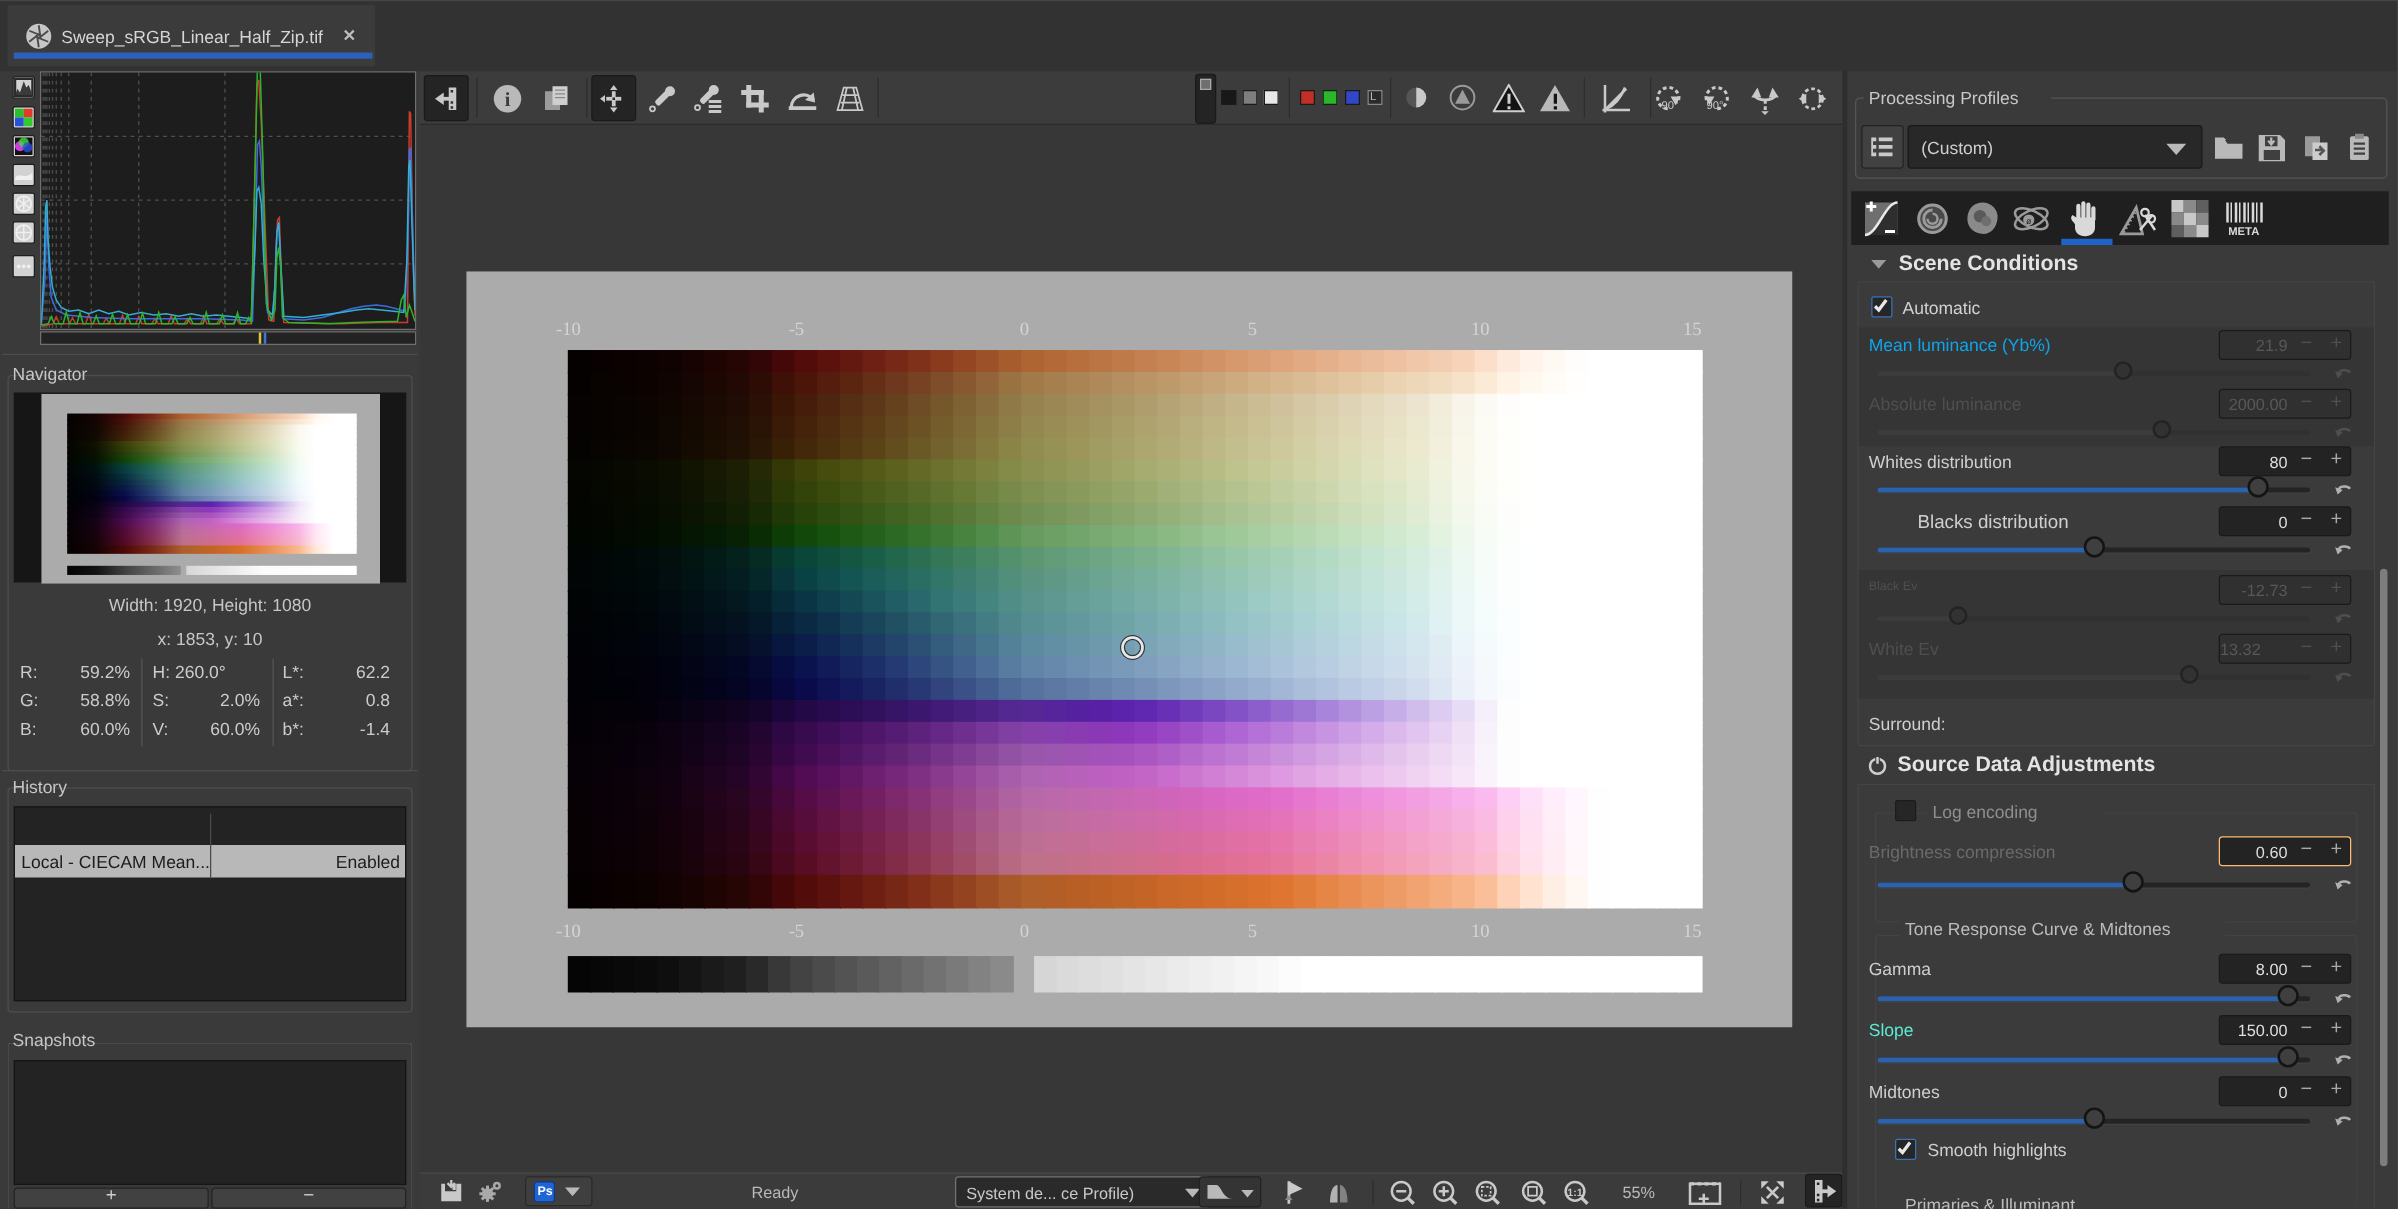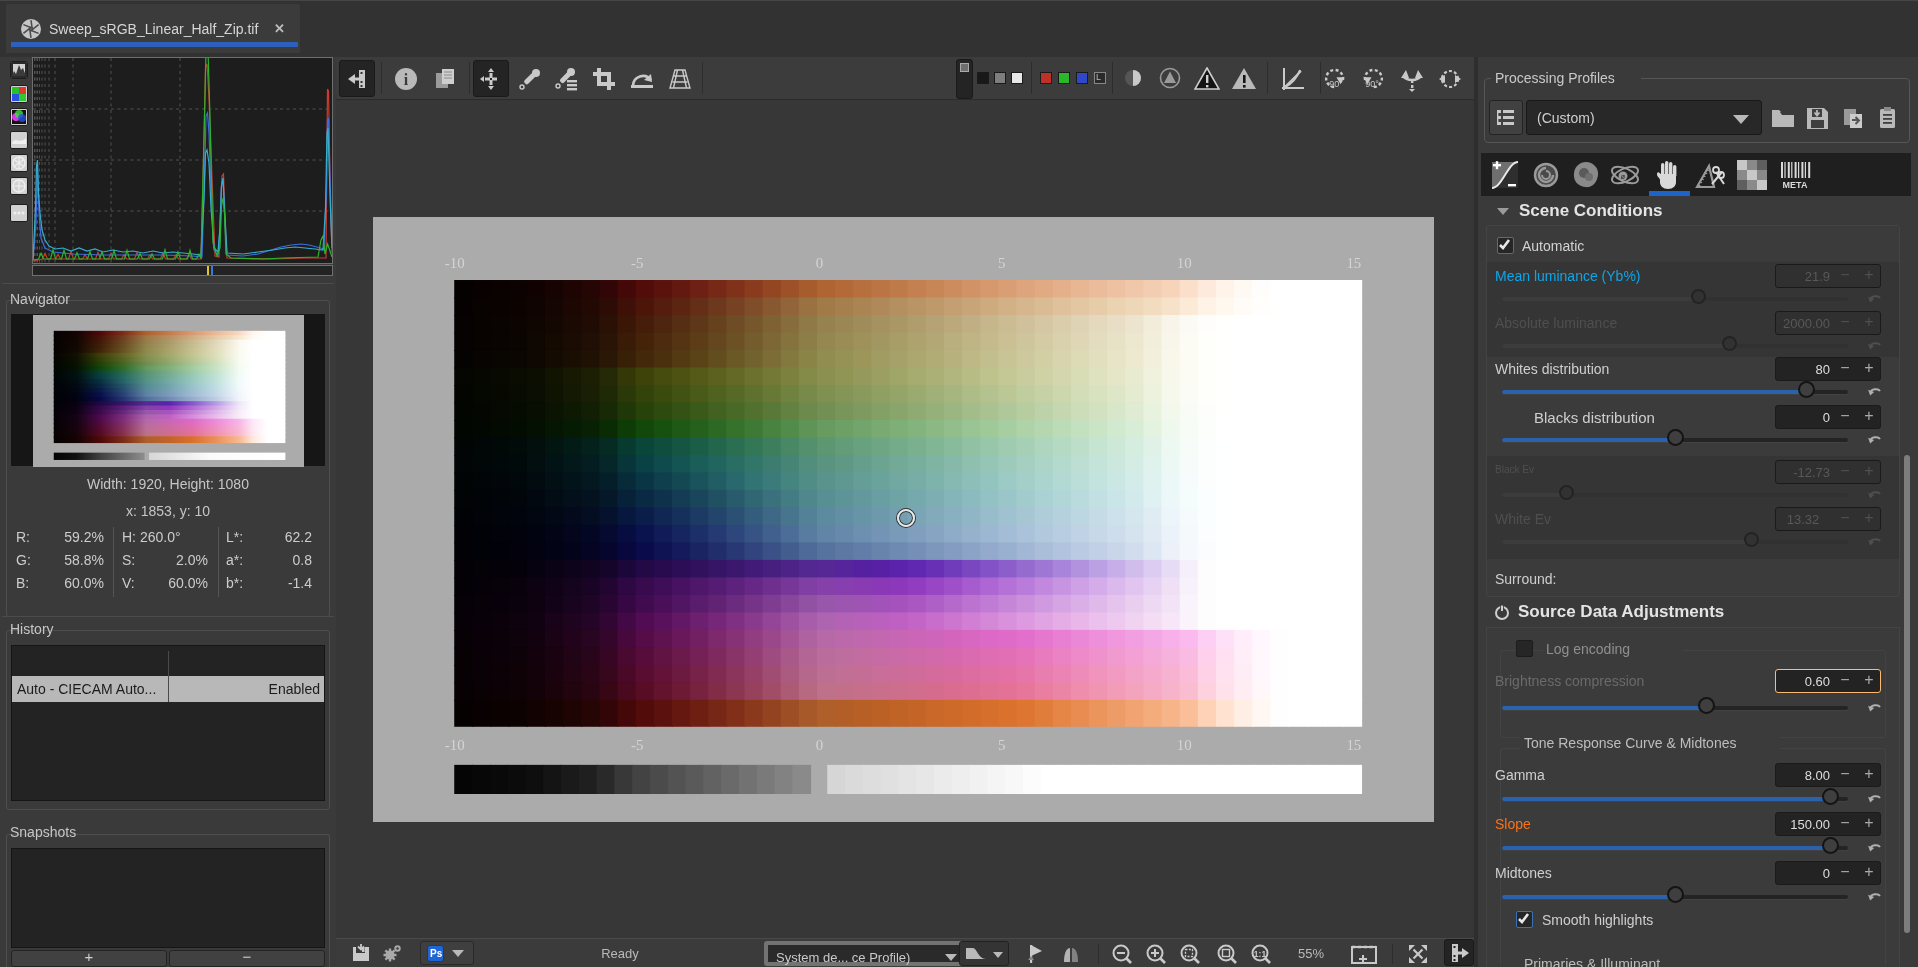--- a/index.html
+++ b/index.html
@@ -524,21 +524,21 @@
     <div class="abs" style="left:140px;top:575px;width:68px;text-align:right;font-size:14px">60.0%</div>
     <div class="abs" style="left:226px;top:575px;width:30px;font-size:14px">b*:</div>
     <div class="abs" style="left:246px;top:575px;width:66px;text-align:right;font-size:14px">-1.4</div>
     <div class="abs" style="left:113px;top:527px;width:1px;height:70px;background:#555"></div>
     <div class="abs" style="left:218px;top:527px;width:1px;height:70px;background:#555"></div>
     <div class="abs" style="left:2px;top:616px;width:332px;height:1px;background:#4c4c4c"></div>
     <div class="abs" style="left:10px;top:621px;width:90px;height:16px;font-size:14px;color:#c6c6c6;z-index:3">History</div>
     <div class="abs" style="left:6px;top:630px;width:324px;height:180px;border:1px solid #4e4e4e;border-radius:3px"></div>
     <div class="abs" style="left:11px;top:645px;width:314px;height:156px;background:#232323;border:1px solid #151515"></div>
     <div class="abs" style="left:12px;top:676px;width:312px;height:26px;background:#b8b8b8;color:#1c1c1c;font-size:14px">
-      <span style="position:absolute;left:5px;top:5px">Auto - CIECAM Auto...</span>
+      <span style="position:absolute;left:5px;top:5px">Local - CIECAM Mean...</span>
       <span style="position:absolute;right:4px;top:5px">Enabled</span>
     </div>
     <div class="abs" style="left:168px;top:651px;width:1px;height:51px;background:#4a4a4a"></div>
     <div class="abs" style="left:10px;top:824px;width:100px;height:16px;font-size:14px;color:#c6c6c6;z-index:3">Snapshots</div>
     <div class="abs" style="left:6px;top:834px;width:324px;height:133px;border:1px solid #4e4e4e;border-radius:3px 3px 0 0;border-bottom:none"></div>
     <div class="abs" style="left:11px;top:848px;width:314px;height:100px;background:#232323;border:1px solid #151515"></div>
     <div class="abs btn" style="left:11px;top:950px;width:156px;height:17px">
       <div style="position:absolute;left:0;right:0;top:-3px;text-align:center;color:#cfcfcf;font-size:15px">+</div>
     </div>
     <div class="abs btn" style="left:169px;top:950px;width:156px;height:17px">
@@ -2087,21 +2087,21 @@
           <circle cx="15.5" cy="6.5" r="1.2" fill="#3b3b3b"></circle>
         </g>
       </svg>
     </div>
     <div class="abs" style="left:420px;top:941px;width:54px;height:24px;border:1px solid #2a2a2a;border-radius:3px;background:#3f3f3f"></div>
     <div class="abs" style="left:427px;top:945px;width:17px;height:17px;background:#1f65d6;border-radius:3px;border:1px solid #123a80">
       <div style="position:absolute;left:2px;top:2px;font-size:10px;color:#fff;font-weight:bold">Ps</div>
     </div>
     <div class="abs" style="left:452px;top:950px;width:0;height:0;border-left:6px solid transparent;border-right:6px solid transparent;border-top:7px solid #b9b9b9"></div>
     <div class="abs" style="left:560px;top:946px;width:120px;text-align:center;font-size:13px;color:#b9b9b9">Ready</div>
-    <div class="abs" style="left:764px;top:941px;width:204px;height:25px;background:#2a2a2a;border:4px solid #737373;border-radius:3px">
+    <div class="abs" style="left:764px;top:941px;width:204px;height:25px;background:#2a2a2a;border:1px solid #737373;border-radius:3px">
       <div style="position:absolute;left:8px;top:5px;font-size:13px;color:#c9c9c9;white-space:nowrap;overflow:hidden;width:158px">System de...&nbsp;ce Profile)</div>
       <div style="position:absolute;right:7px;top:9px;width:0;height:0;border-left:6px solid transparent;border-right:6px solid transparent;border-top:7px solid #b9b9b9"></div>
     </div>
     <div class="abs" style="left:959px;top:941px;width:50px;height:25px;background:#343434;border:1px solid #222;border-radius:3px">
       <div style="position:absolute;left:5px;top:4px">
         <svg width="22" height="16" viewBox="0 0 22 16">
           <path d="M1 2 L8 2 C12 2 13 13 21 13 L1 13 Z" fill="#b9b9b9"></path>
         </svg>
       </div>
       <div style="position:absolute;right:5px;top:10px;width:0;height:0;border-left:5px solid transparent;border-right:5px solid transparent;border-top:6px solid #b9b9b9"></div>
@@ -2434,21 +2434,21 @@
     <div class="abs fillb" style="left:1502px;top:493px;width:65px;background:#3c3c3c"></div>
     <div class="abs" style="left:1559px;top:485px;width:15px;height:15px;border-radius:50%;background:#323232;border:2px solid #232323"></div>
     <div class="abs" style="left:1868px;top:489px;width:14px;height:12px">
       <svg width="14" height="12" viewBox="0 0 14 12">
         <path d="M3 6 C3 3 10 2 12 5" fill="none" stroke="#4f4f4f" stroke-width="2"></path>
         <path d="M1 3 L6 7 L1 9 Z" fill="#4f4f4f" transform="rotate(-20 3 6)"></path>
       </svg>
     </div>
     <div class="abs" style="left:1495px;top:511px;width:250px;font-size:14px;color:#4f4f4f">White Ev</div>
     <div class="abs" style="left:1775px;top:507px;width:106px;height:24px;background:#303030;border:1px solid #1a1a1a;border-radius:3px">
-      <div style="position:absolute;left:0;top:4px;width:54px;text-align:center;font-size:13px;color:#585858">13.32</div>
+      <div style="position:absolute;left:0;top:4px;width:54px;text-align:left;font-size:13px;color:#585858">13.32</div>
       <div style="position:absolute;left:58px;top:1px;width:22px;text-align:center;font-size:16px;color:#4f4f4f">−</div>
       <div style="position:absolute;left:82px;top:1px;width:22px;text-align:center;font-size:16px;color:#4f4f4f">+</div>
     </div>
     <div class="abs track" style="left:1502px;top:540px;width:346px;background:#313131;box-shadow:none;"></div>
     <div class="abs fillb" style="left:1502px;top:540px;width:250px;background:#3c3c3c"></div>
     <div class="abs" style="left:1744px;top:532px;width:15px;height:15px;border-radius:50%;background:#323232;border:2px solid #232323"></div>
     <div class="abs" style="left:1868px;top:536px;width:14px;height:12px">
       <svg width="14" height="12" viewBox="0 0 14 12">
         <path d="M3 6 C3 3 10 2 12 5" fill="none" stroke="#4f4f4f" stroke-width="2"></path>
         <path d="M1 3 L6 7 L1 9 Z" fill="#4f4f4f" transform="rotate(-20 3 6)"></path>
@@ -2492,21 +2492,21 @@
     </div>
     <div class="abs track" style="left:1502px;top:797px;width:346px;background:#242424;"></div>
     <div class="abs fillb" style="left:1502px;top:797px;width:328px;background:#2c62ac"></div>
     <div class="abs" style="left:1822px;top:788px;width:17px;height:17px;border-radius:50%;background:#3f3f3f;border:2px solid #141414"></div>
     <div class="abs" style="left:1868px;top:793px;width:14px;height:12px">
       <svg width="14" height="12" viewBox="0 0 14 12">
         <path d="M3 6 C3 3 10 2 12 5" fill="none" stroke="#b0b0b0" stroke-width="2"></path>
         <path d="M1 3 L6 7 L1 9 Z" fill="#b0b0b0" transform="rotate(-20 3 6)"></path>
       </svg>
     </div>
-    <div class="abs" style="left:1495px;top:816px;width:250px;font-size:14px;color:#f97316">Slope</div>
+    <div class="abs" style="left:1495px;top:816px;width:250px;font-size:14px;color:#5eead4">Slope</div>
     <div class="abs" style="left:1775px;top:812px;width:106px;height:24px;background:#232323;border:1px solid #1a1a1a;border-radius:3px">
       <div style="position:absolute;left:0;top:4px;width:54px;text-align:right;font-size:13px;color:#dedede">150.00</div>
       <div style="position:absolute;left:58px;top:1px;width:22px;text-align:center;font-size:16px;color:#a9a9a9">−</div>
       <div style="position:absolute;left:82px;top:1px;width:22px;text-align:center;font-size:16px;color:#a9a9a9">+</div>
     </div>
     <div class="abs track" style="left:1502px;top:846px;width:346px;background:#242424;"></div>
     <div class="abs fillb" style="left:1502px;top:846px;width:328px;background:#2c62ac"></div>
     <div class="abs" style="left:1822px;top:837px;width:17px;height:17px;border-radius:50%;background:#3f3f3f;border:2px solid #141414"></div>
     <div class="abs" style="left:1868px;top:842px;width:14px;height:12px">
       <svg width="14" height="12" viewBox="0 0 14 12">

